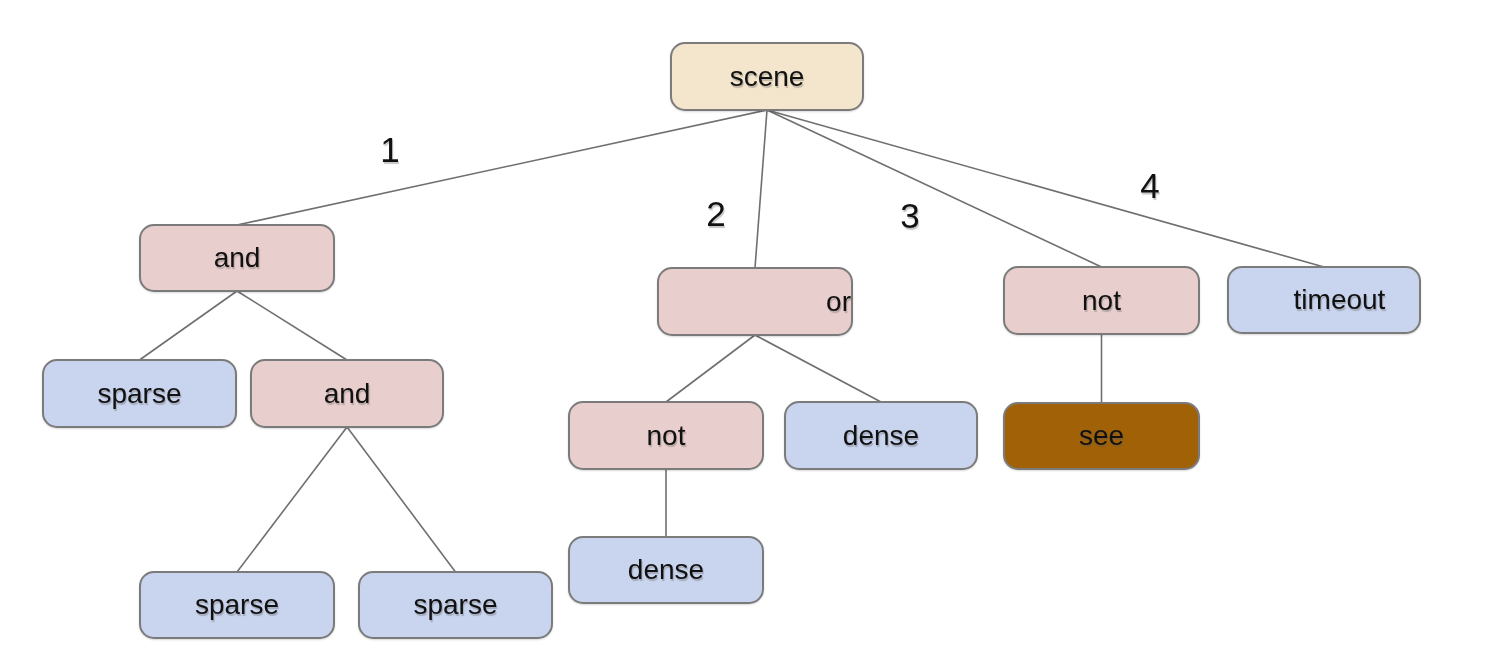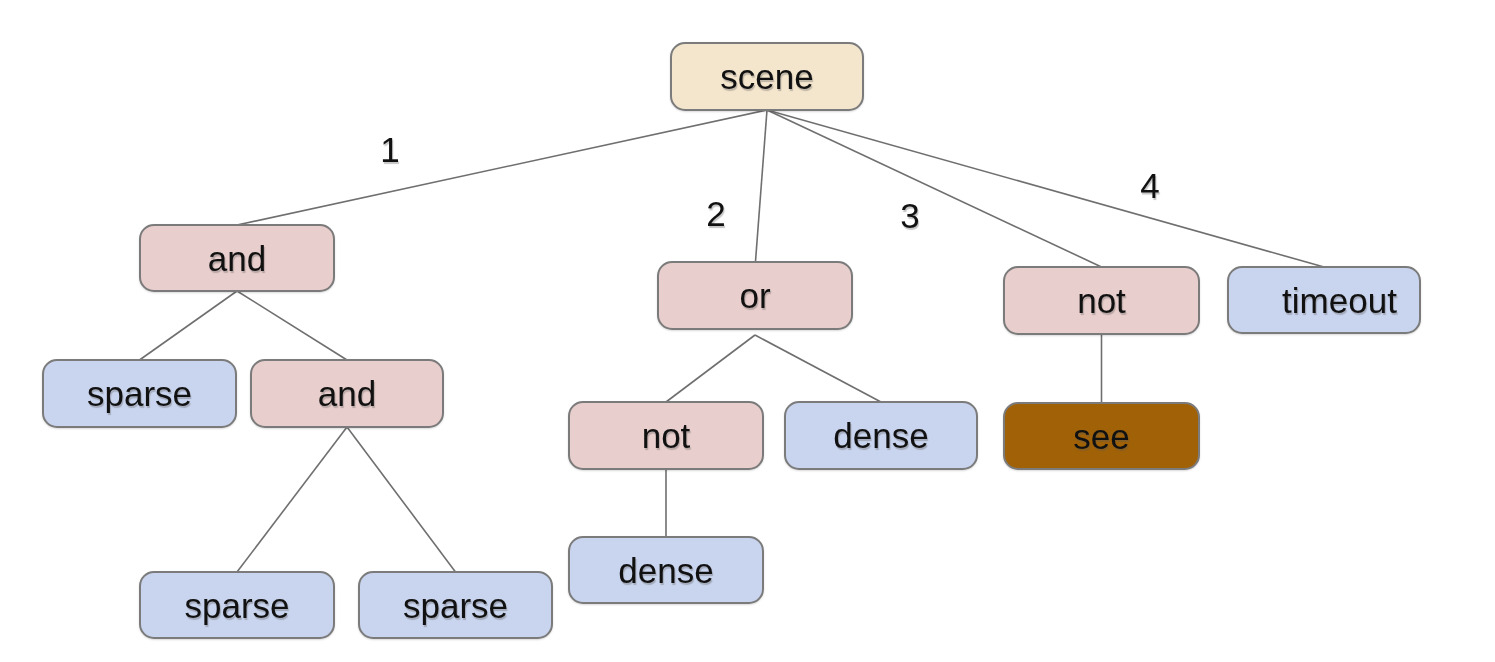--- a/index.html
+++ b/index.html
@@ -24,21 +24,21 @@
     pointer-events: none;
   }
   .node {
     position: absolute;
     box-sizing: border-box;
     border: 2px solid #7b7b7b;
     border-radius: 15px;
     display: flex;
     align-items: center;
     justify-content: center;
-    font-size: 35px;
+    font-size: 28px;
     line-height: 1;
     color: #111111;
     text-shadow: 1px 2px 1px rgba(90,90,90,0.35);
     box-shadow: 0 1px 2px rgba(0,0,0,0.15);
   }
   .edge-label {
     position: absolute;
     transform: translate(-50%, -50%);
     font-size: 35px;
     color: #111111;
@@ -76,21 +76,21 @@
     </div>
     <div class="node" style="left: 250px; top: 359px; width: 194px; height: 69px; background: rgb(232, 206, 204);">
       <span>and</span>
     </div>
     <div class="node" style="left: 139px; top: 571px; width: 196px; height: 68px; background: rgb(201, 212, 238);">
       <span>sparse</span>
     </div>
     <div class="node" style="left: 358px; top: 571px; width: 195px; height: 68px; background: rgb(201, 212, 238);">
       <span>sparse</span>
     </div>
-    <div class="node" style="left: 657px; top: 261px; width: 196px; height: 69px; background: rgb(232, 206, 204);">
+    <div class="node" style="left: 657px; top: 267px; width: 196px; height: 69px; background: rgb(232, 206, 204); justify-content: flex-end;">
       <span>or</span>
     </div>
     <div class="node" style="left: 568px; top: 401px; width: 196px; height: 69px; background: rgb(232, 206, 204);">
       <span>not</span>
     </div>
     <div class="node" style="left: 784px; top: 401px; width: 194px; height: 69px; background: rgb(201, 212, 238);">
       <span>dense</span>
     </div>
     <div class="node" style="left: 568px; top: 536px; width: 196px; height: 68px; background: rgb(201, 212, 238);">
       <span>dense</span>

